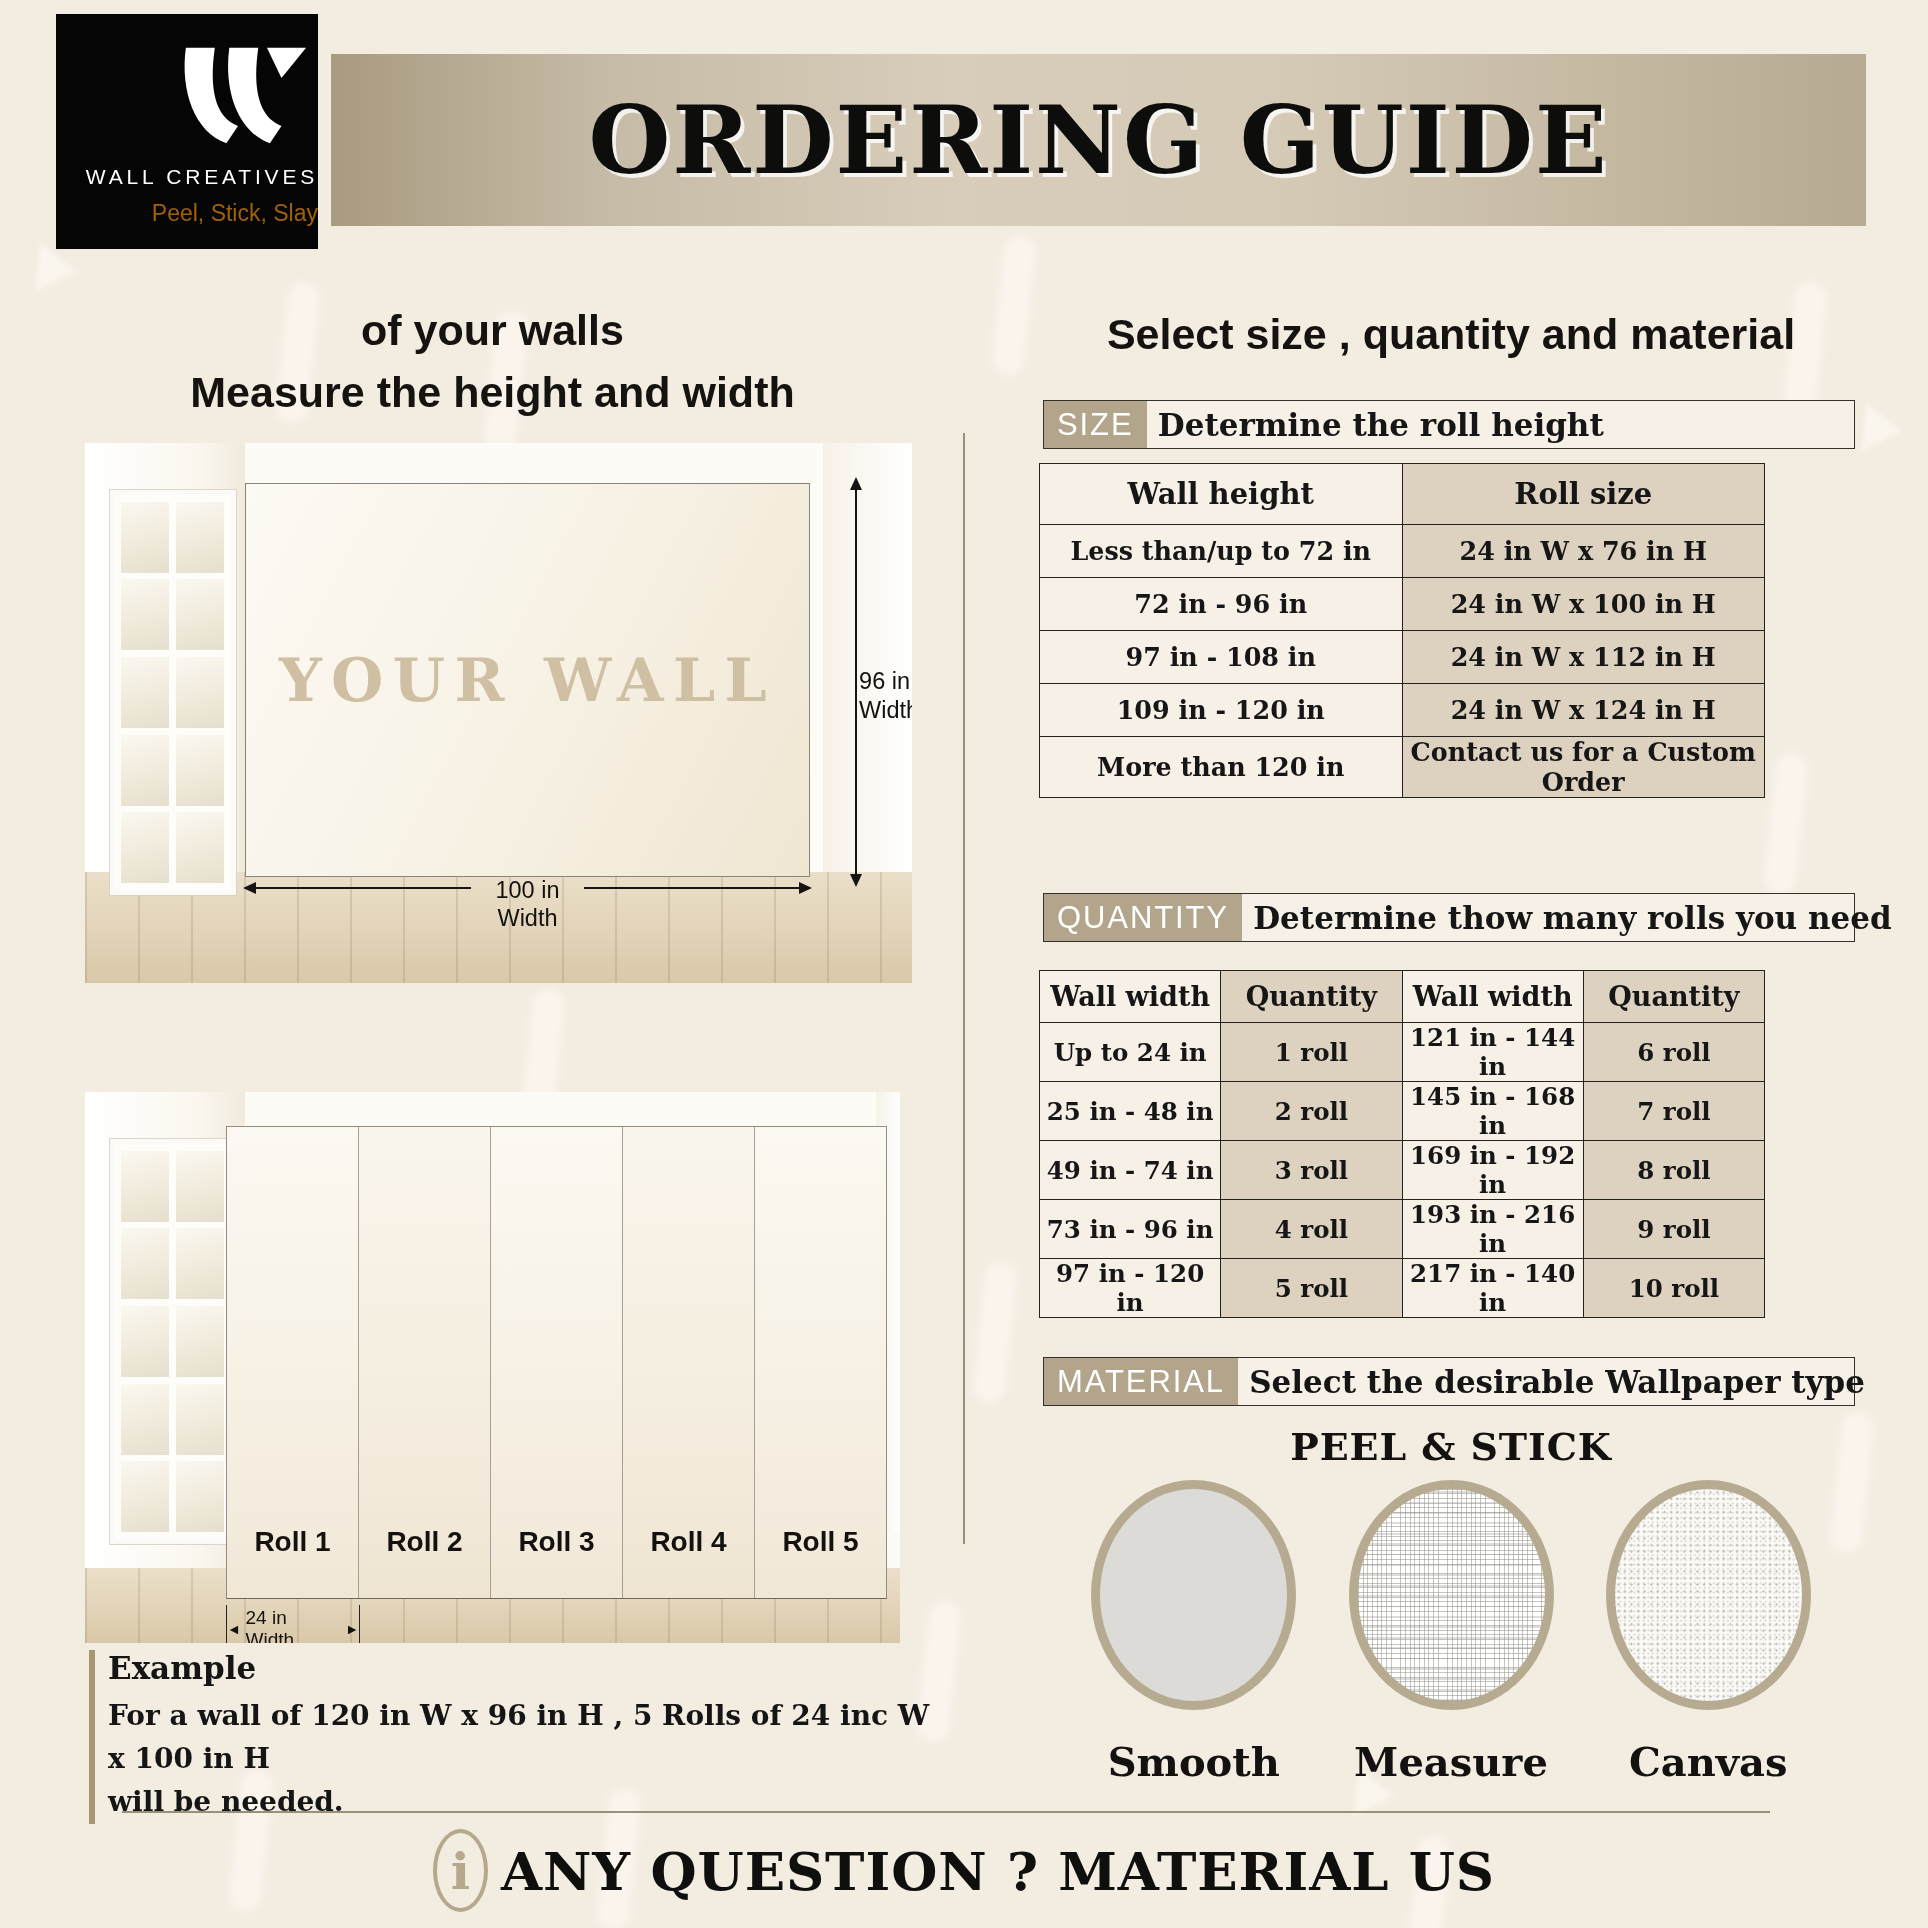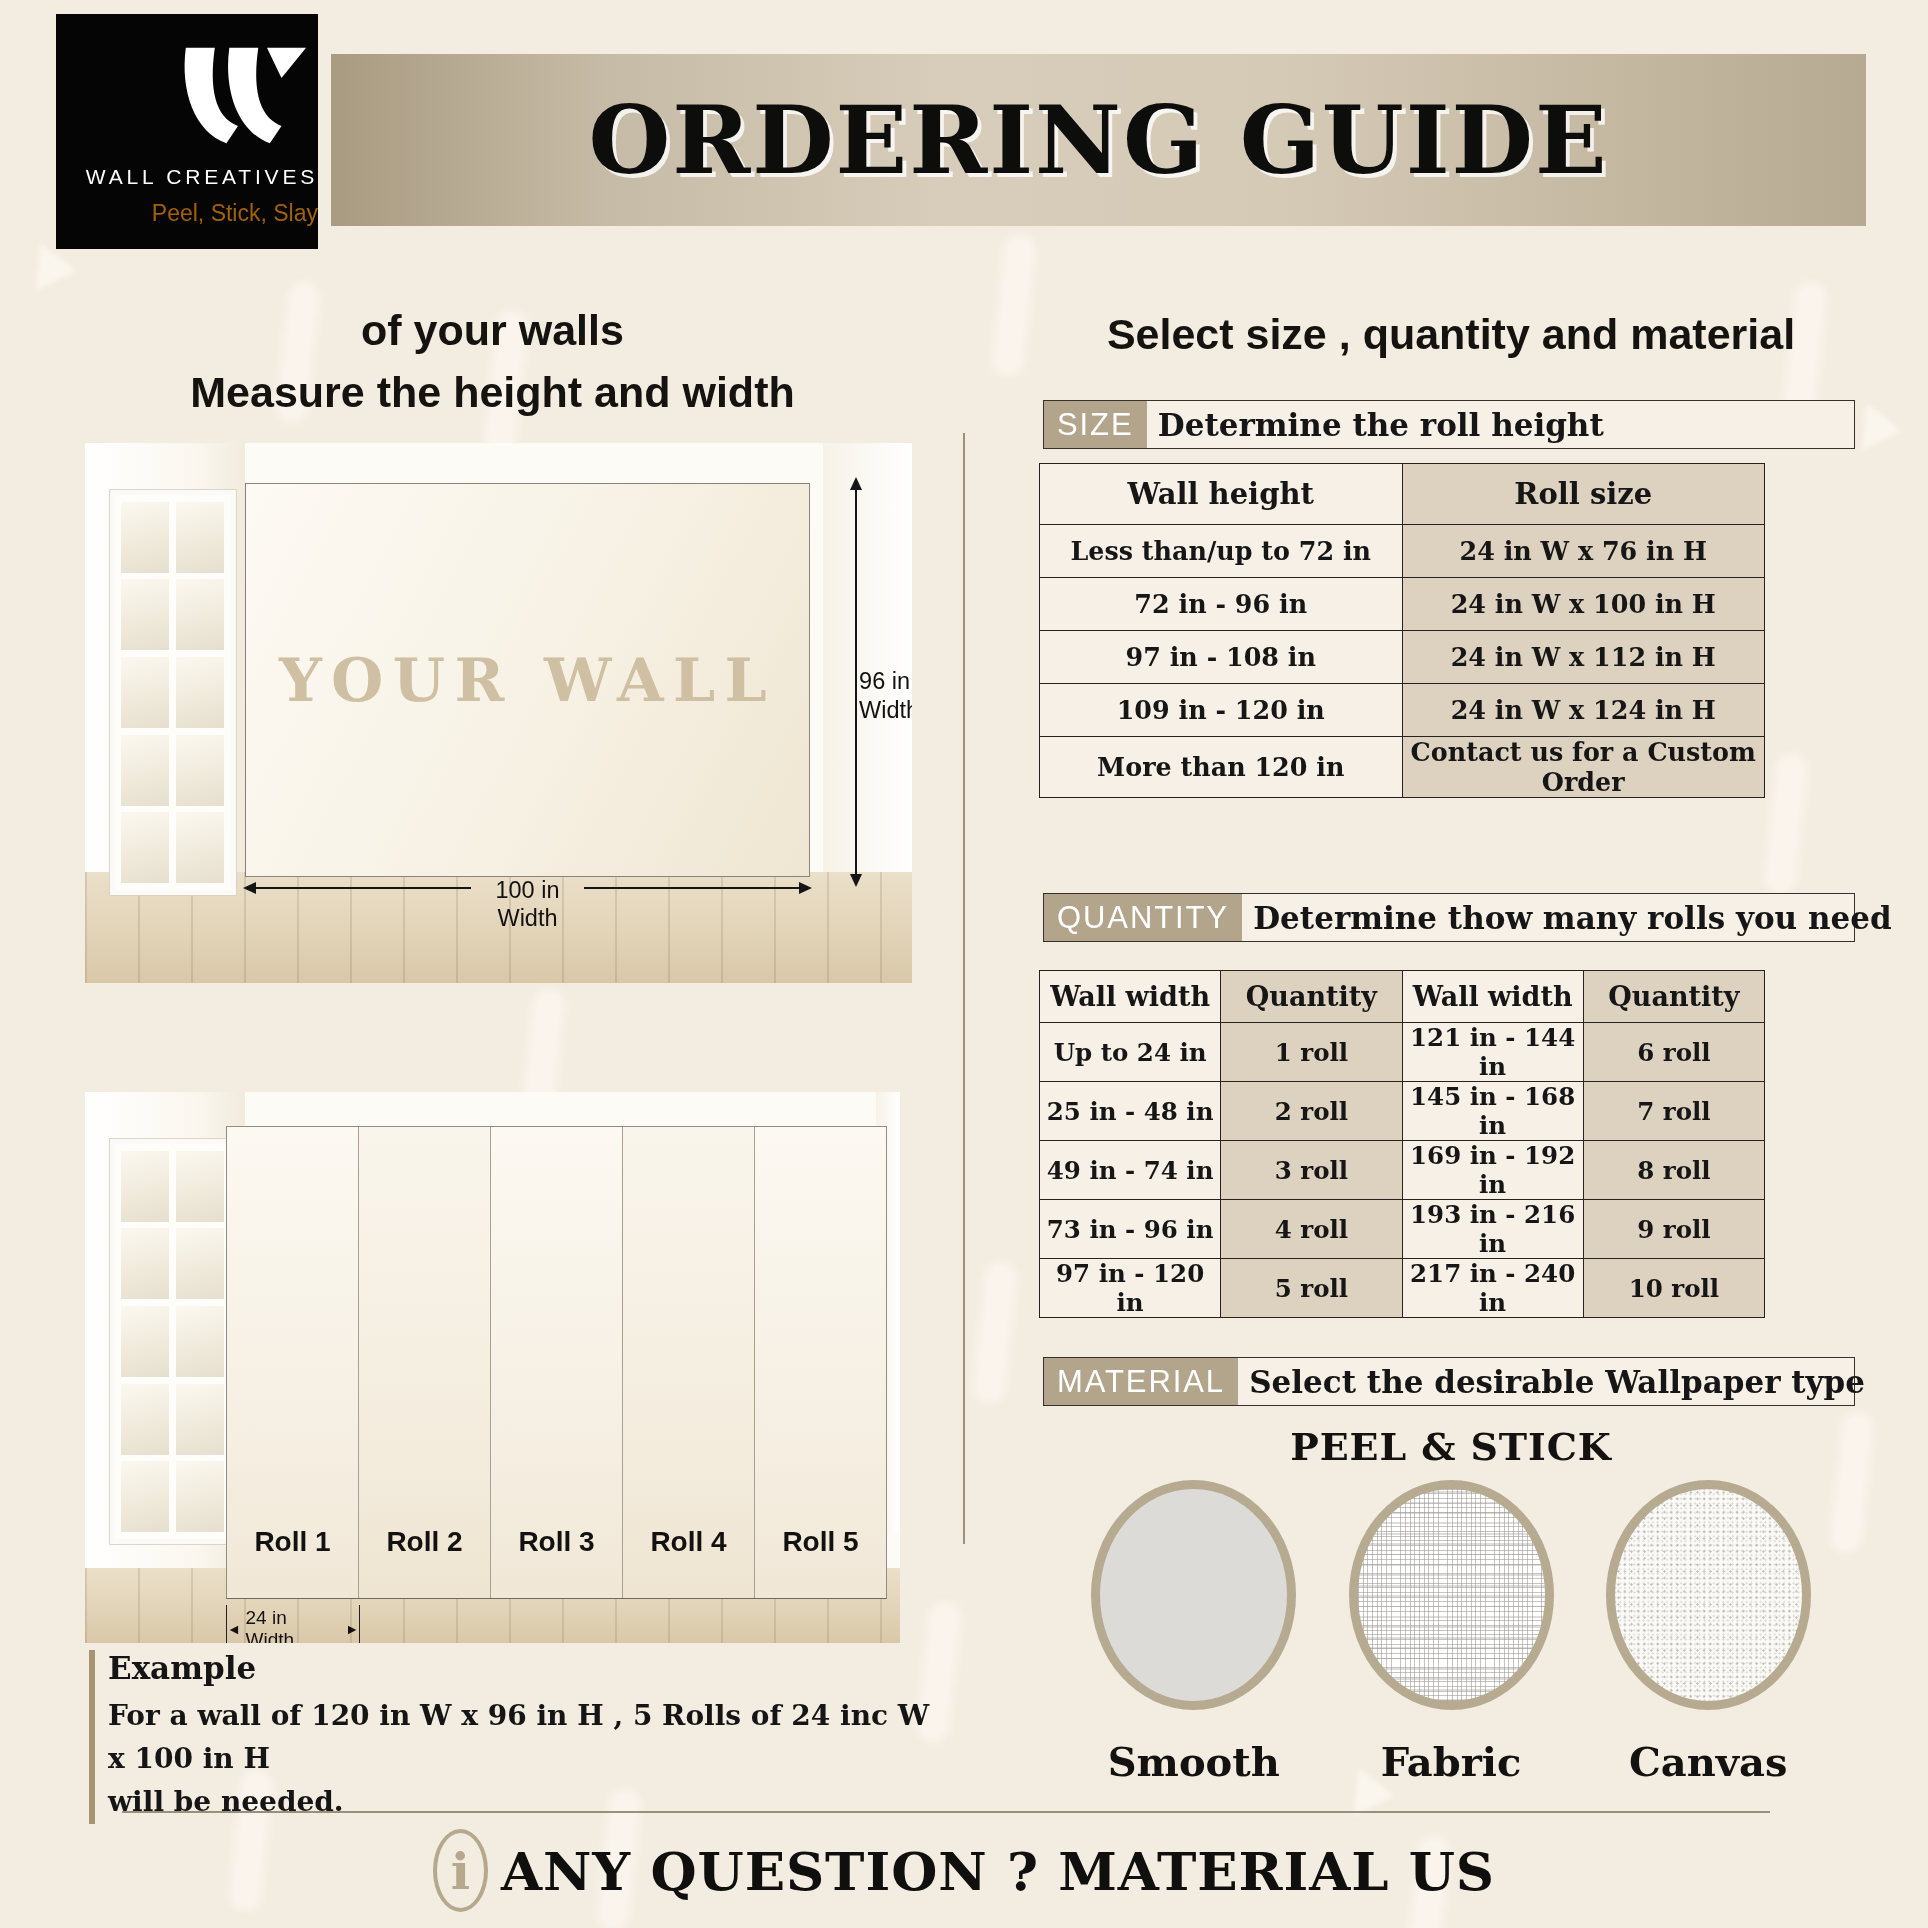--- a/index.html
+++ b/index.html
@@ -322,39 +322,39 @@
     </tr>
     <tr>
       <td class="c-cream">73 in - 96 in</td>
       <td class="c-tan">4 roll</td>
       <td class="c-cream">193 in - 216 in</td>
       <td class="c-tan">9 roll</td>
     </tr>
     <tr>
       <td class="c-cream">97 in - 120 in</td>
       <td class="c-tan">5 roll</td>
-      <td class="c-cream">217 in - 240 in</td>
+      <td class="c-cream">217 in - 140 in</td>
       <td class="c-tan">10 roll</td>
     </tr>
   </tbody>
     </table>
 
   <div class="bar bar-material">
     <div class="bar-label">MATERIAL</div>
     <div class="bar-desc">Select the desirable Wallpaper type</div>
   </div>
   <div class="peel-stick">PEEL &amp; STICK</div>
   <div class="materials">
     <div class="material">
       <div class="swatch smooth"></div>
       <div class="material-label">Smooth</div>
     </div>
     <div class="material">
       <div class="swatch fabric"></div>
-      <div class="material-label">Fabric</div>
+      <div class="material-label">Measure</div>
     </div>
     <div class="material">
       <div class="swatch canvas"></div>
       <div class="material-label">Canvas</div>
     </div>
   </div>
 
   <div class="footer-line"></div>
   <div class="footer">
     <div class="info-icon">i</div>

